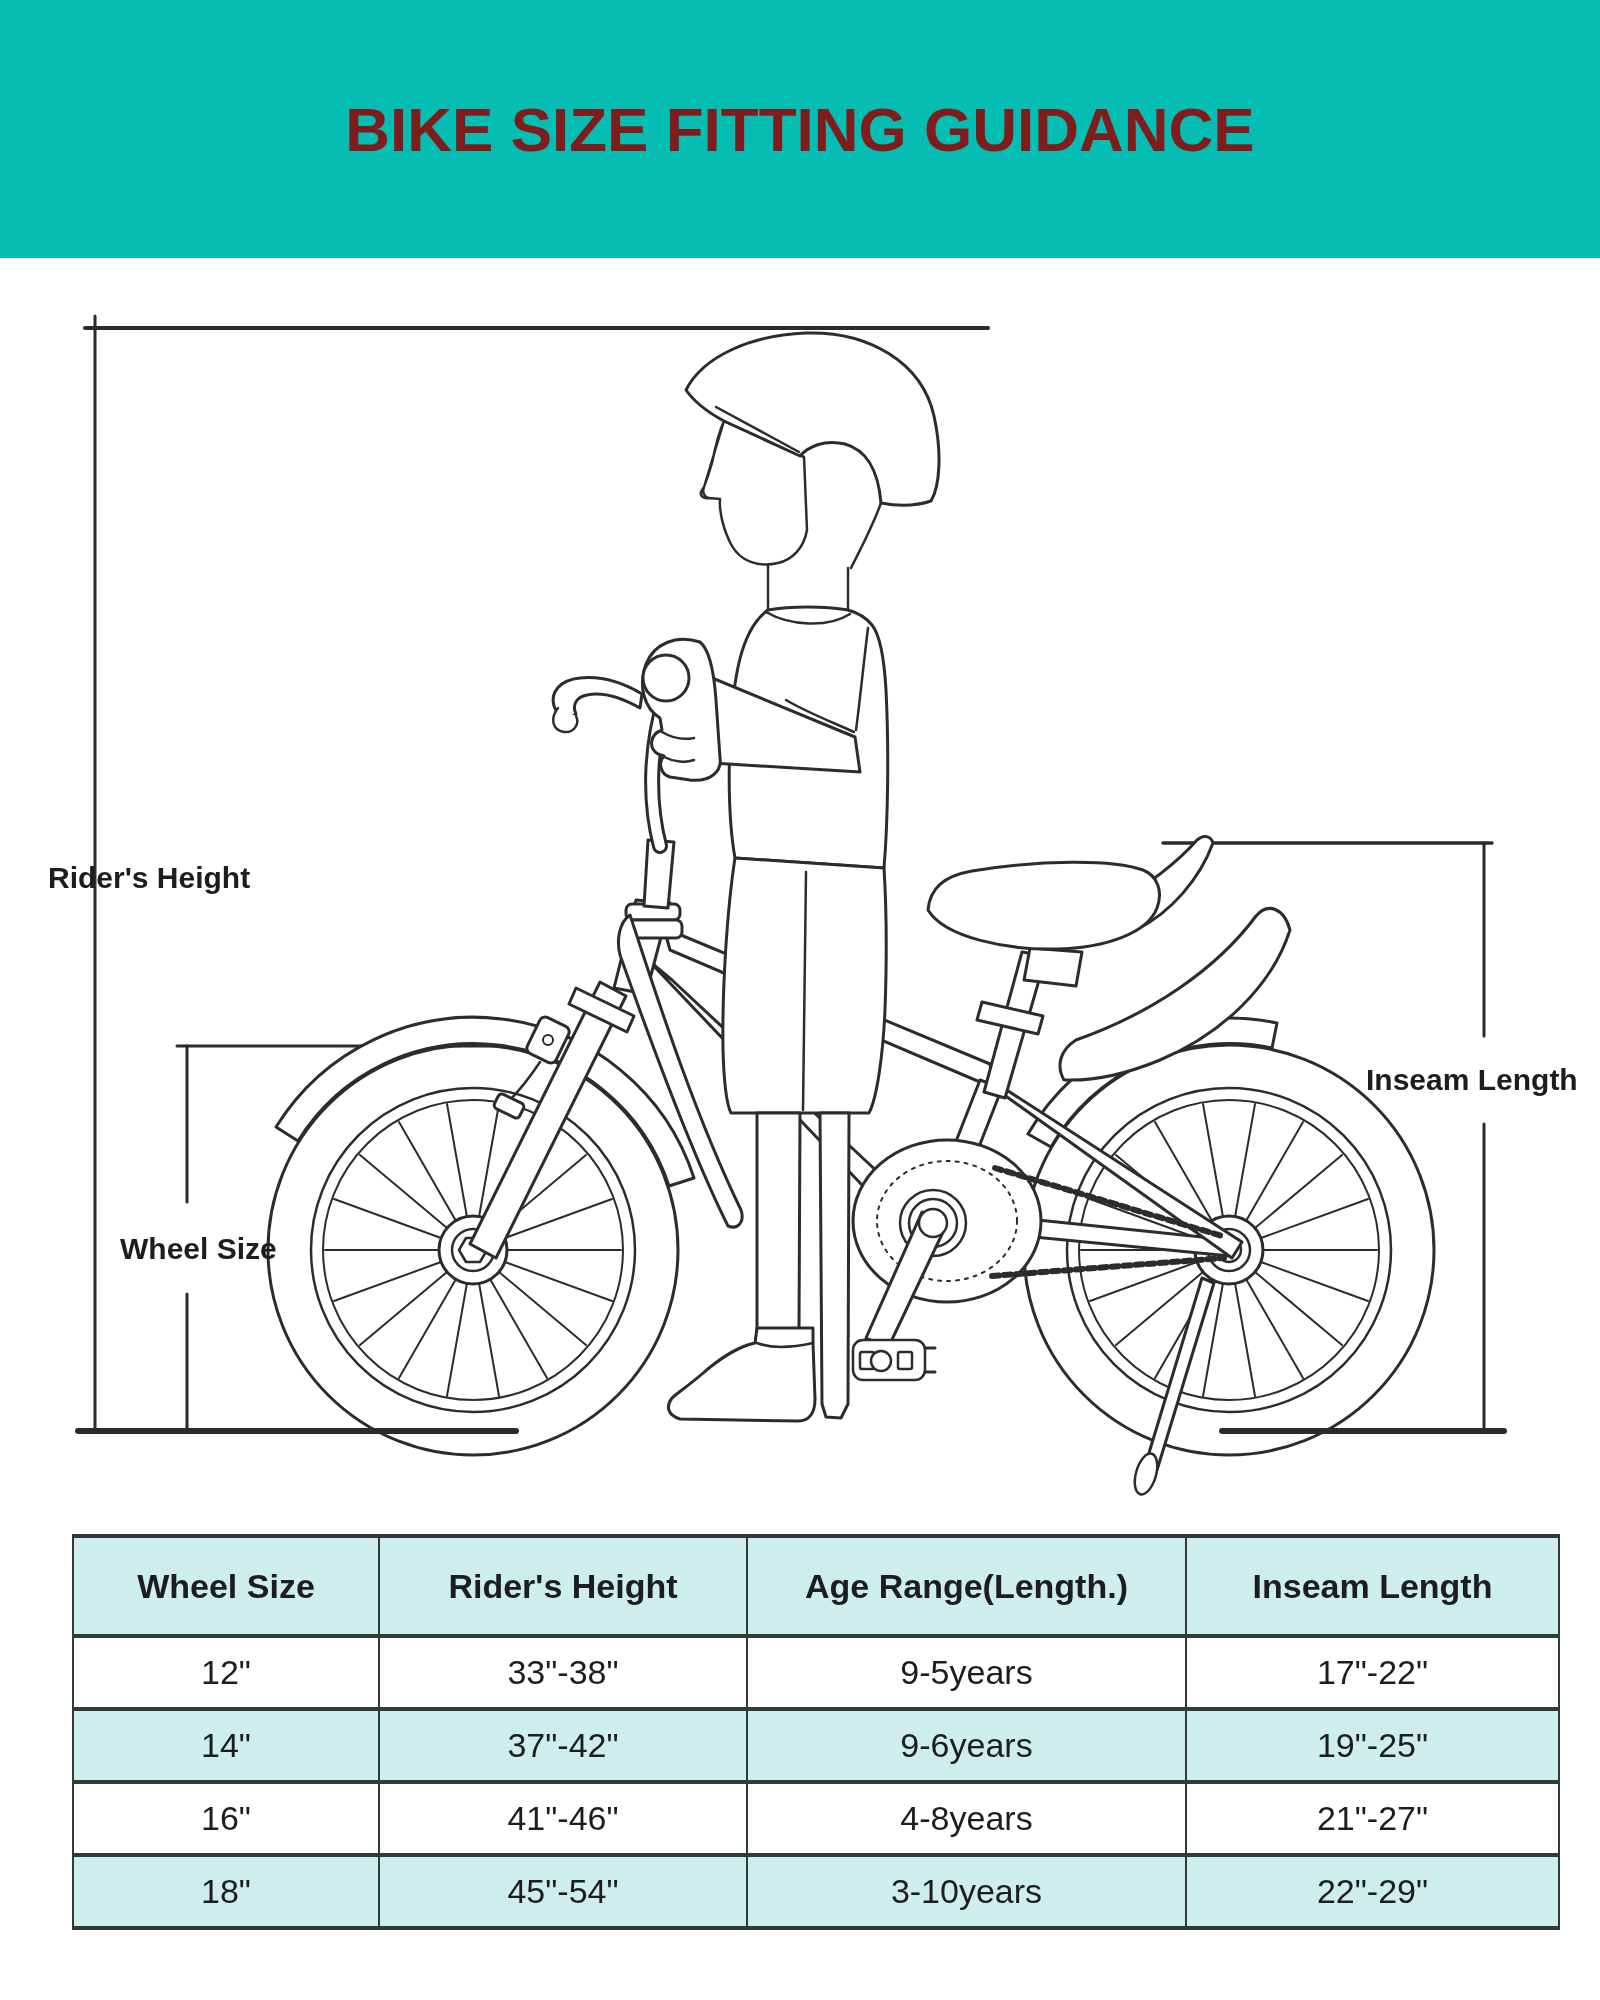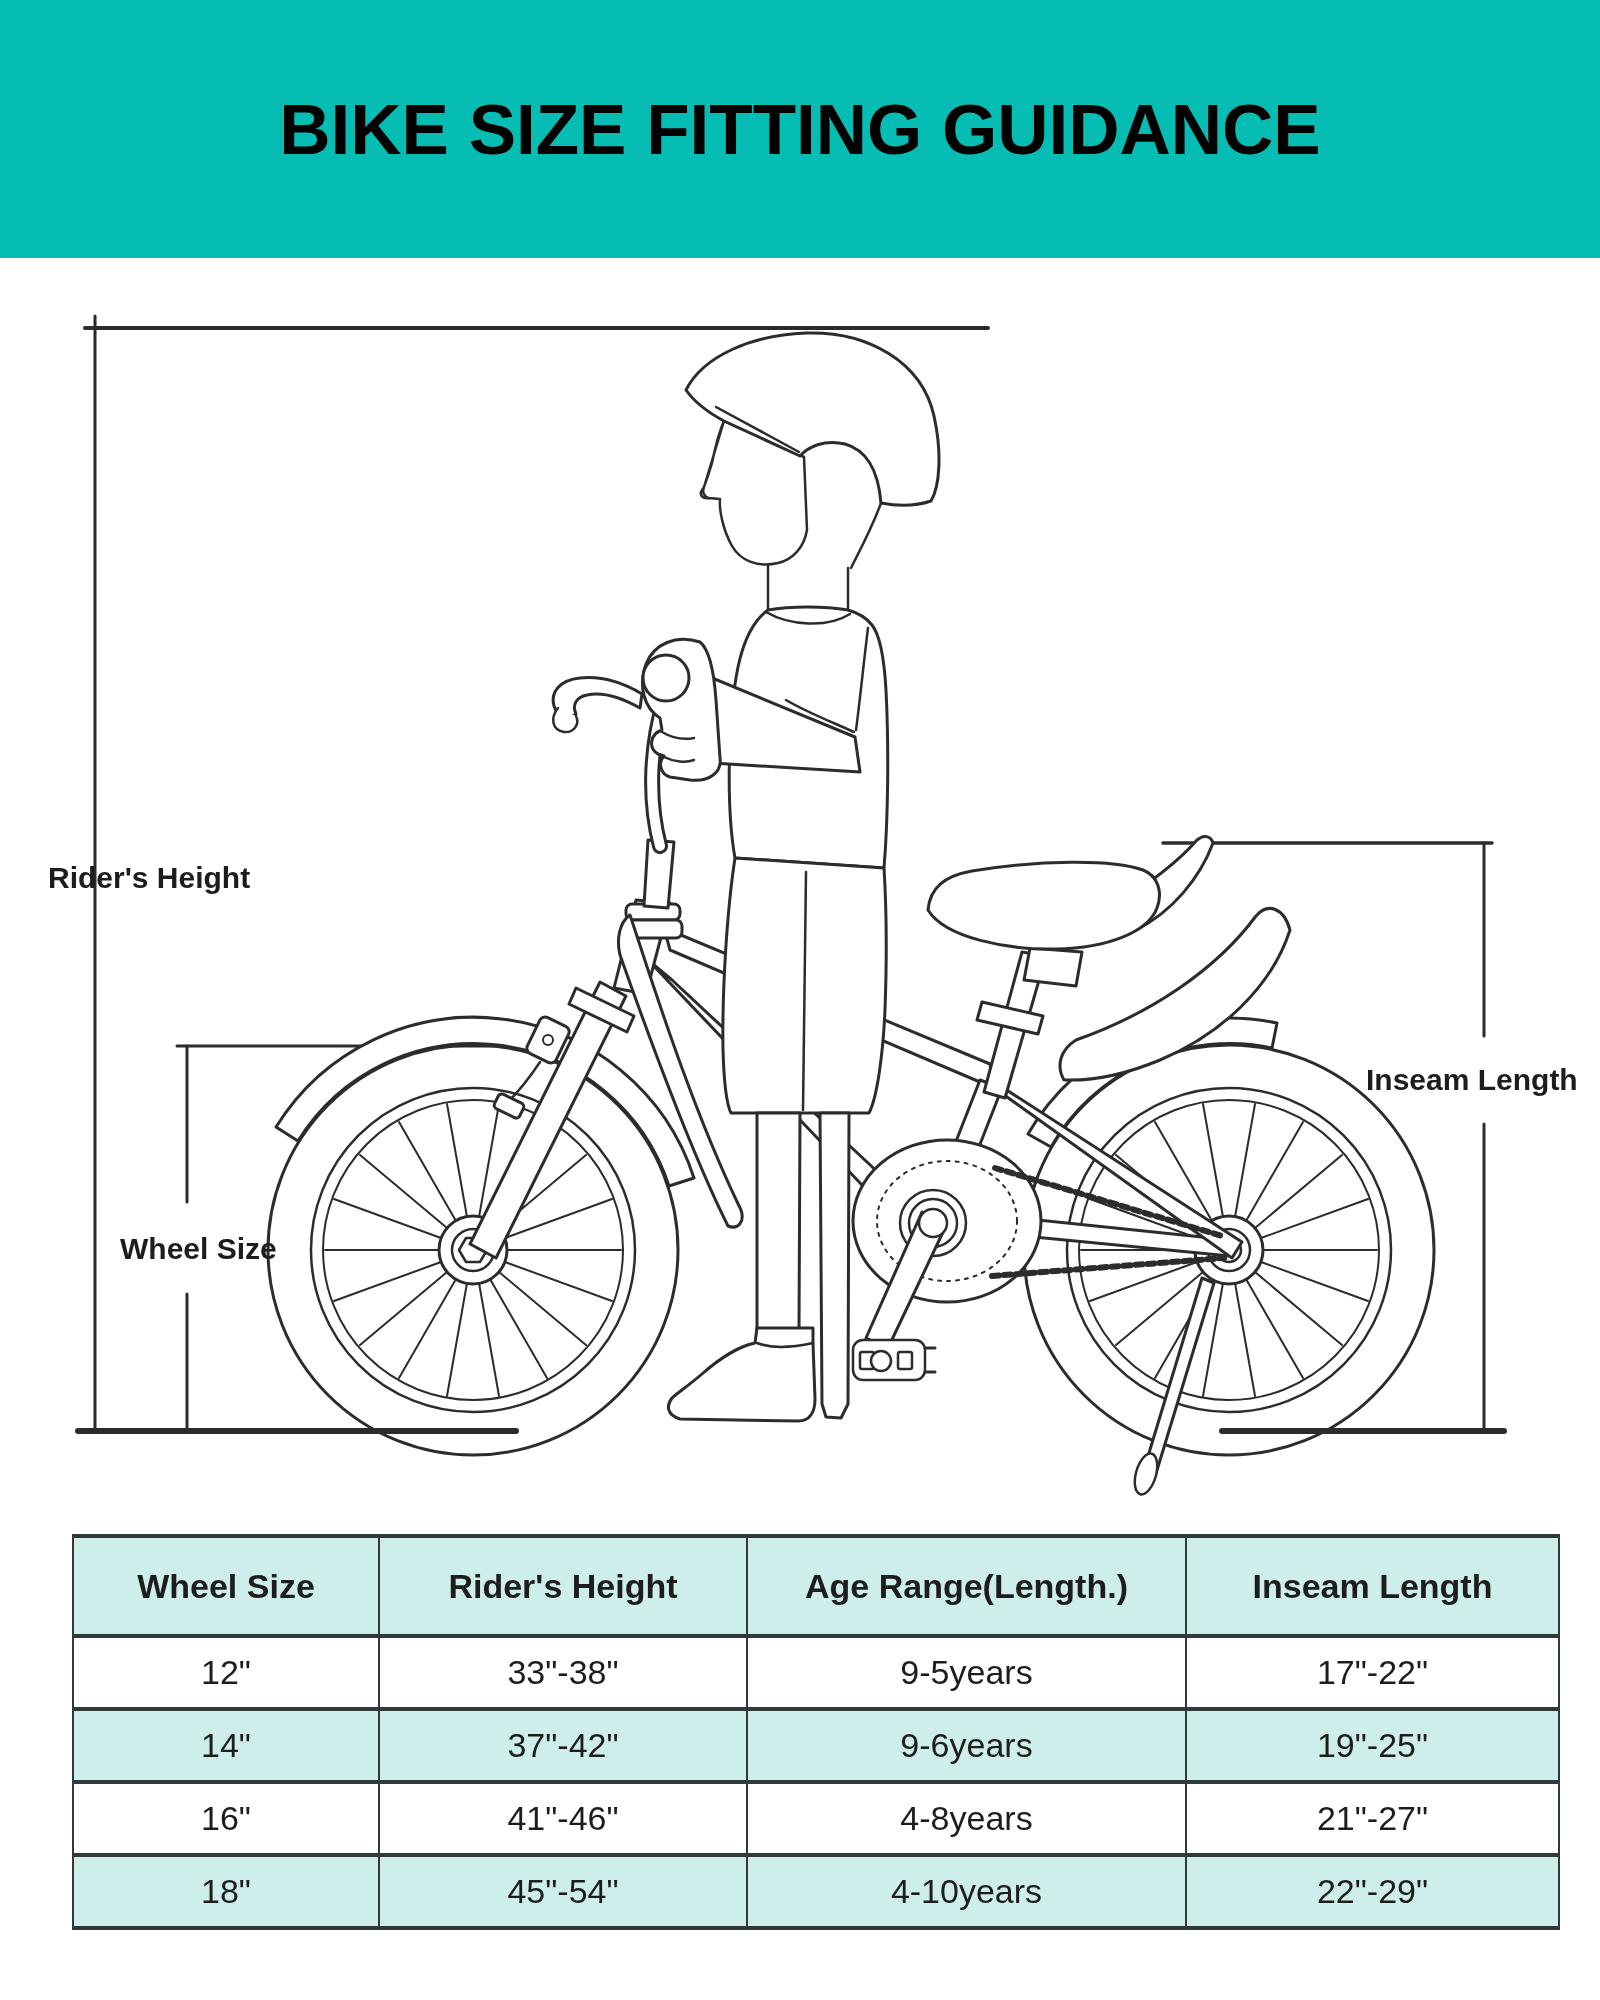--- a/index.html
+++ b/index.html
@@ -9,21 +9,21 @@
   html,body{background:#ffffff;}
   .page{
     position:relative;width:1600px;height:2000px;background:#ffffff;overflow:hidden;
     font-family:"Liberation Sans", sans-serif;color:var(--ink);
   }
   .banner{
     position:absolute;left:0;top:0;width:1600px;height:258px;background:var(--teal);
     display:flex;align-items:center;justify-content:center;
   }
   .banner h1{
-    color:#000000;font-size:71px;font-weight:700;letter-spacing:0px;white-space:nowrap;
+    color:#7f1d1d;font-size:62px;font-weight:700;letter-spacing:0px;white-space:nowrap;
   }
   .diagram-svg{position:absolute;left:0;top:258px;width:1600px;height:1276px;}
   .diagram-svg path,.diagram-svg circle,.diagram-svg ellipse,.diagram-svg polygon,.diagram-svg rect{
     vector-effect:none;
   }
   .dim-label{font-family:"Liberation Sans",sans-serif;font-size:30px;font-weight:600;fill:var(--ink);}
   .fit-table{
     position:absolute;left:72px;top:1534px;width:1486px;border-collapse:collapse;table-layout:fixed;
   }
   .fit-table th,.fit-table td{
@@ -202,19 +202,19 @@
       </tr>
       <tr>
         <td>16"</td>
         <td>41"-46"</td>
         <td>4-8years</td>
         <td>21"-27"</td>
       </tr>
       <tr class="mint">
         <td>18"</td>
         <td>45"-54"</td>
-        <td>4-10years</td>
+        <td>3-10years</td>
         <td>22"-29"</td>
       </tr>
     </tbody>
   </table>
 
 </div>
 
 </body></html>

